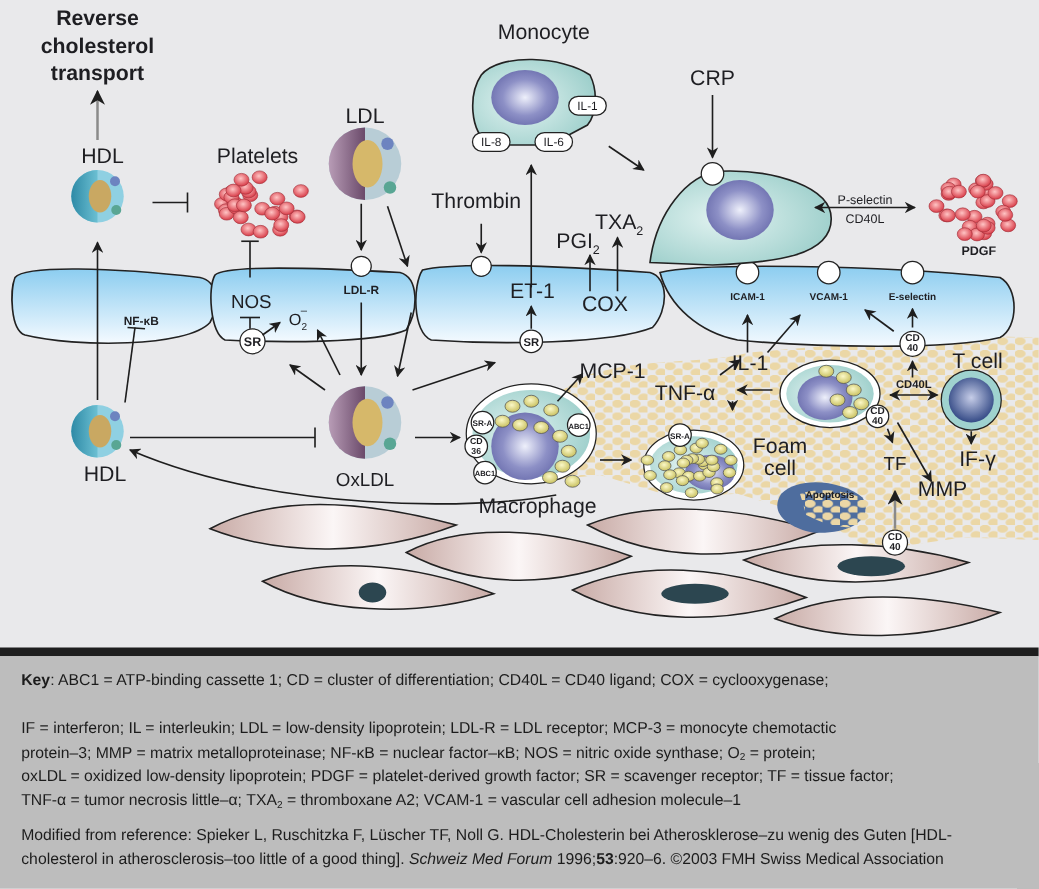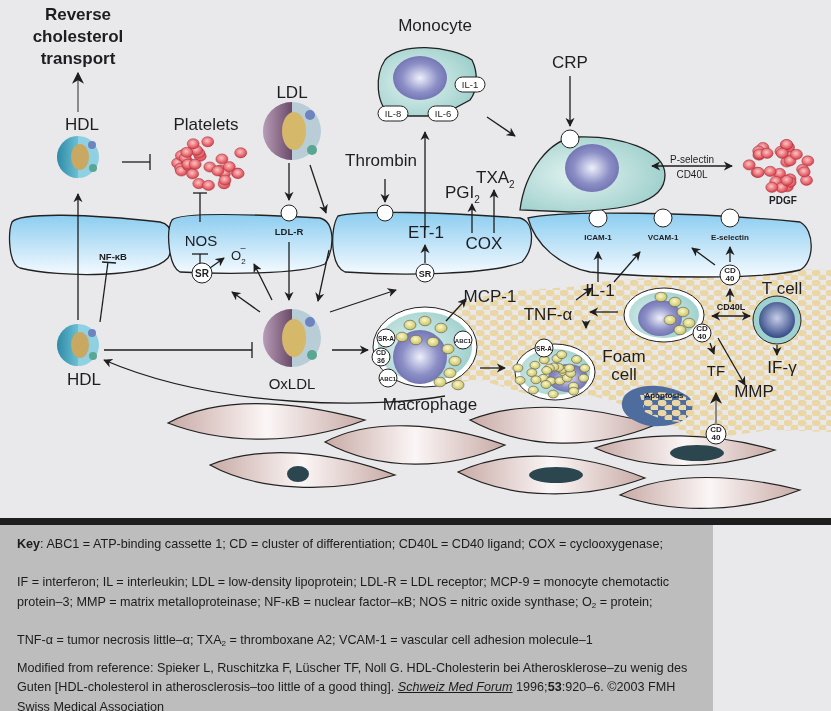--- a/index.html
+++ b/index.html
@@ -7,26 +7,26 @@
          font-family: "Liberation Sans", sans-serif; color: #1b1b1b; }
   #fig { position: absolute; left: 0; top: 0; width: 831px; height: 518px; }
   .lbl { font-family: "Liberation Sans", sans-serif; fill: #1e1e22; }
   .big { font-size: 17px; }
   .med { font-size: 15px; }
   .sm { font-size: 9.5px; }
   .xs { font-size: 8px; font-weight: bold; }
   .arrow { stroke: #1e1e1e; stroke-width: 1.3; fill: none; }
   .arrow-g { stroke: #8a8a8a; stroke-width: 2; fill: none; }
   #divider { position: absolute; left: 0; top: 518px; width: 831px; height: 7px; background: #1e1e1e; }
-  #key { position: absolute; left: 0; top: 525px; width: 713px; height: 186px; background: #bdbdbd;
+  #key { position: absolute; left: 0; top: 525px; width: 831px; height: 186px; background: #bdbdbd;
          box-sizing: border-box; padding: 10px 14px 0 17px; font-size: 12.6px; line-height: 19.2px; color: #1c1c1c; }
   #key p { margin: 0; }
   #key .ref { margin-top: 9px; }
   sub { font-size: 8px; vertical-align: -2px; line-height: 0; }
-  .it { font-style: italic; text-decoration: underline; }
+  .it { font-style: italic; }
   .bd { font-weight: bold; }
 </style>
 </head>
 <body>
 
 <svg id="fig" viewBox="0 0 831 518" xmlns="http://www.w3.org/2000/svg">
   <defs>
     <marker id="ah" viewBox="0 0 10 10" refX="9" refY="5" markerWidth="7" markerHeight="7" orient="auto-start-reverse">
       <path d="M0,0 L10,5 L0,10 L3,5 z" fill="#1e1e1e"></path>
     </marker>
@@ -448,21 +448,21 @@
     <text class="lbl" x="664" y="398" font-size="8" font-weight="bold" text-anchor="middle">Apoptosis</text>
   </g>
 </svg>
 
 <div id="divider"></div>
 
 <div id="key">
   <p>
     <span class="bd">Key</span>: <span>ABC1 = ATP-binding cassette 1; CD = cluster of differentiation; CD40L = CD40 ligand; COX = cyclooxygenase;</span><br>
     <br>
-    <span>IF = interferon; IL = interleukin; LDL = low-density lipoprotein; LDL-R = LDL receptor; MCP-9 = monocyte chemotactic</span><br>
+    <span>IF = interferon; IL = interleukin; LDL = low-density lipoprotein; LDL-R = LDL receptor; MCP-3 = monocyte chemotactic</span><br>
     <span>protein–3; MMP = matrix metalloproteinase; NF-κB = nuclear factor–κB; NOS = nitric oxide synthase; O</span><sub>2</sub><span> = protein;</span><br>
-    <br>
+    <span>oxLDL = oxidized low-density lipoprotein; PDGF = platelet-derived growth factor; SR = scavenger receptor; TF = tissue factor;</span><br>
     <span>TNF-α = tumor necrosis little–α; TXA</span><sub>2</sub><span> = thromboxane A2; VCAM-1 = vascular cell adhesion molecule–1</span>
   </p>
   <p class="ref">
     <span>Modified from reference: Spieker L, Ruschitzka F, Lüscher TF, Noll G. HDL-Cholesterin bei Atherosklerose–zu wenig des Guten [HDL-cholesterol in atherosclerosis–too little of a good thing]. </span><span class="it">Schweiz Med Forum</span><span> 1996;</span><span class="bd">53</span><span>:920–6. ©2003 FMH Swiss Medical Association</span>
   </p>
 </div>
 
 </body></html>

